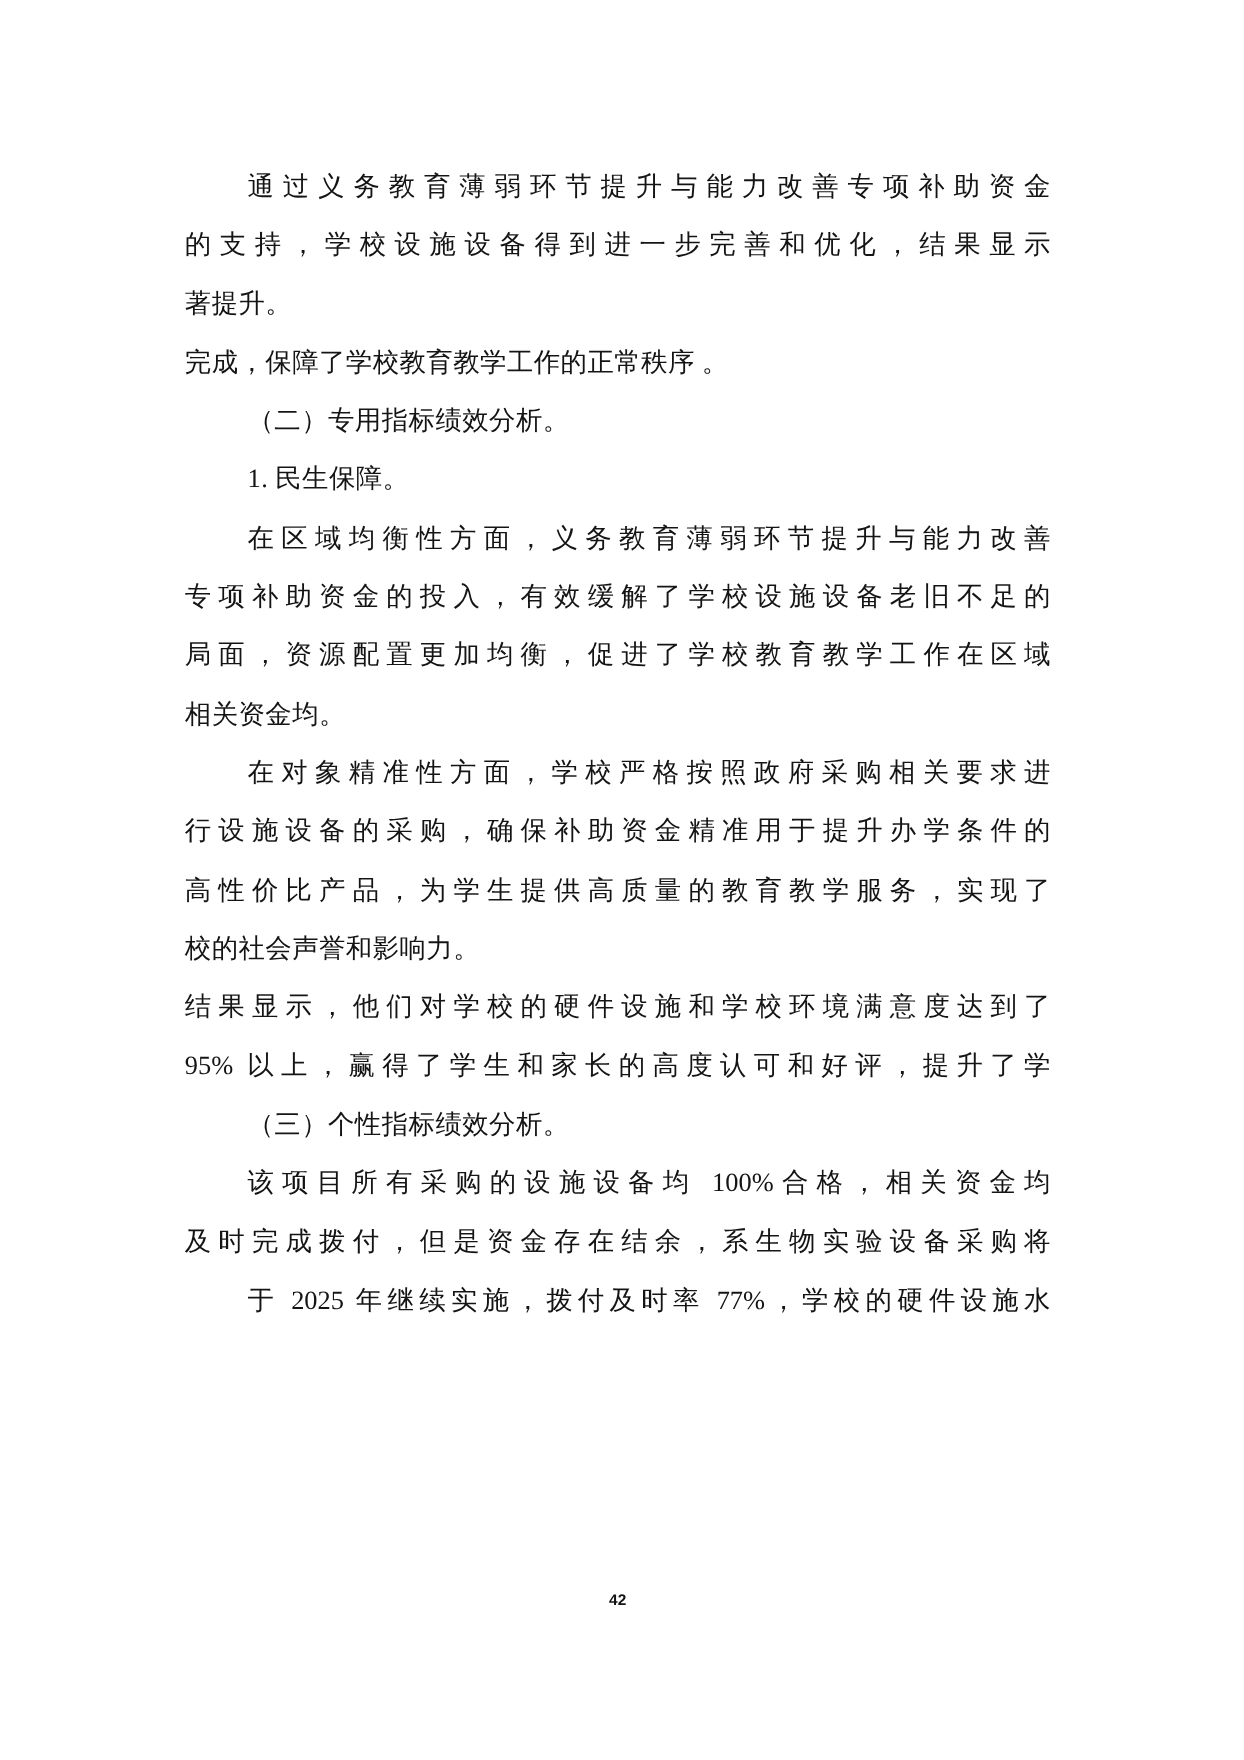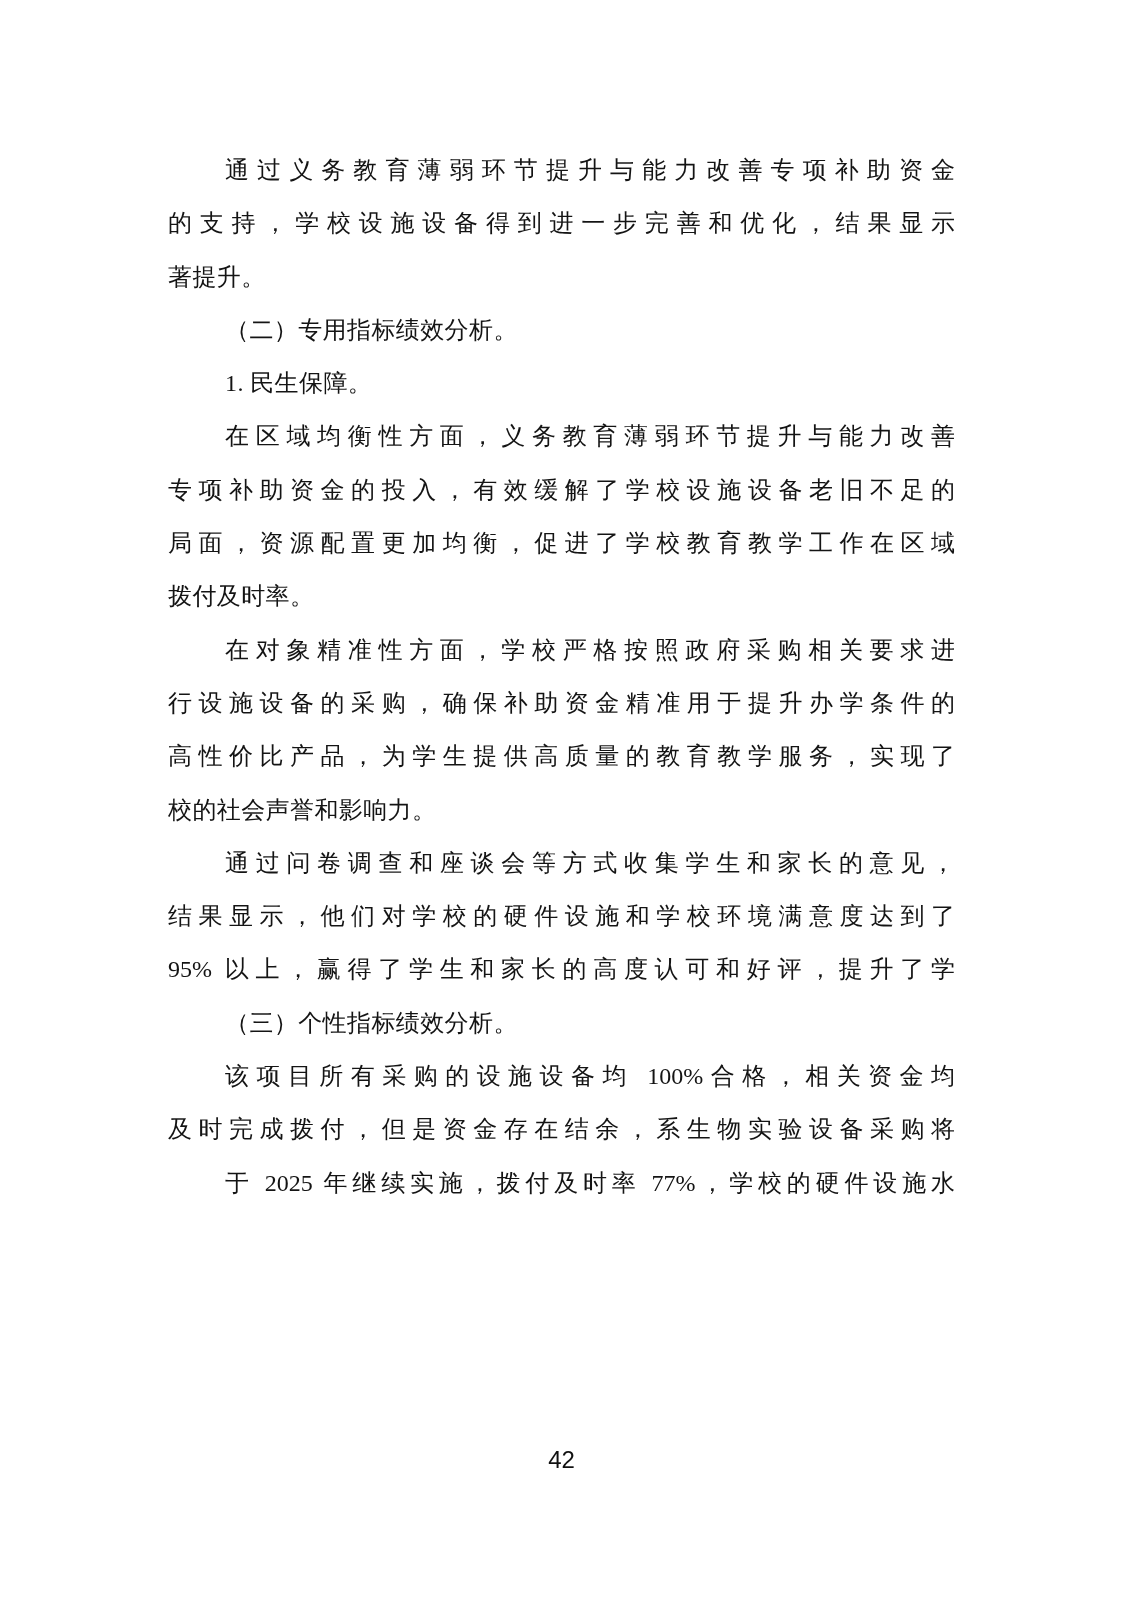--- a/index.html
+++ b/index.html
@@ -44,44 +44,44 @@
   .line.b {
     font-weight: 400;
   }
   .page-number {
     position: absolute;
     left: 168px;
     top: 1446px;
     width: 787px;
     text-align: center;
     font-family: "Liberation Sans", "DejaVu Sans", sans-serif;
-    font-weight: 400;
-    font-size: 24px;
+    font-weight: 700;
+    font-size: 14px;
     color: #111111;
   }
 </style>
 </head>
 <body>
 
 <div class="page">
   <div class="textblock">
     <div class="line ind j">通过义务教育薄弱环节提升与能力改善专项补助资金</div>
     <div class="line j">的支持，学校设施设备得到进一步完善和优化，结果显示</div>
     <div class="line">著提升。</div>
+    <div class="line">完成，保障了学校教育教学工作的正常秩序 。</div>
     <div class="line ind b">（二）专用指标绩效分析。</div>
     <div class="line ind">1. 民生保障。</div>
     <div class="line ind j">在区域均衡性方面，义务教育薄弱环节提升与能力改善</div>
     <div class="line j">专项补助资金的投入，有效缓解了学校设施设备老旧不足的</div>
     <div class="line j">局面，资源配置更加均衡，促进了学校教育教学工作在区域</div>
-    <div class="line">拨付及时率。</div>
+    <div class="line">相关资金均。</div>
     <div class="line ind j">在对象精准性方面，学校严格按照政府采购相关要求进</div>
     <div class="line j">行设施设备的采购，确保补助资金精准用于提升办学条件的</div>
     <div class="line j">高性价比产品，为学生提供高质量的教育教学服务，实现了</div>
     <div class="line">校的社会声誉和影响力。</div>
-    <div class="line ind j">通过问卷调查和座谈会等方式收集学生和家长的意见，</div>
     <div class="line j">结果显示，他们对学校的硬件设施和学校环境满意度达到了</div>
     <div class="line j">95% 以上，赢得了学生和家长的高度认可和好评，提升了学</div>
     <div class="line ind b">（三）个性指标绩效分析。</div>
     <div class="line ind j">该项目所有采购的设施设备均 100%合格，相关资金均</div>
     <div class="line j">及时完成拨付，但是资金存在结余，系生物实验设备采购将</div>
     <div class="line ind j">于 2025 年继续实施，拨付及时率 77%，学校的硬件设施水</div>
   </div>
   <div class="page-number">42</div>
 </div>
 

